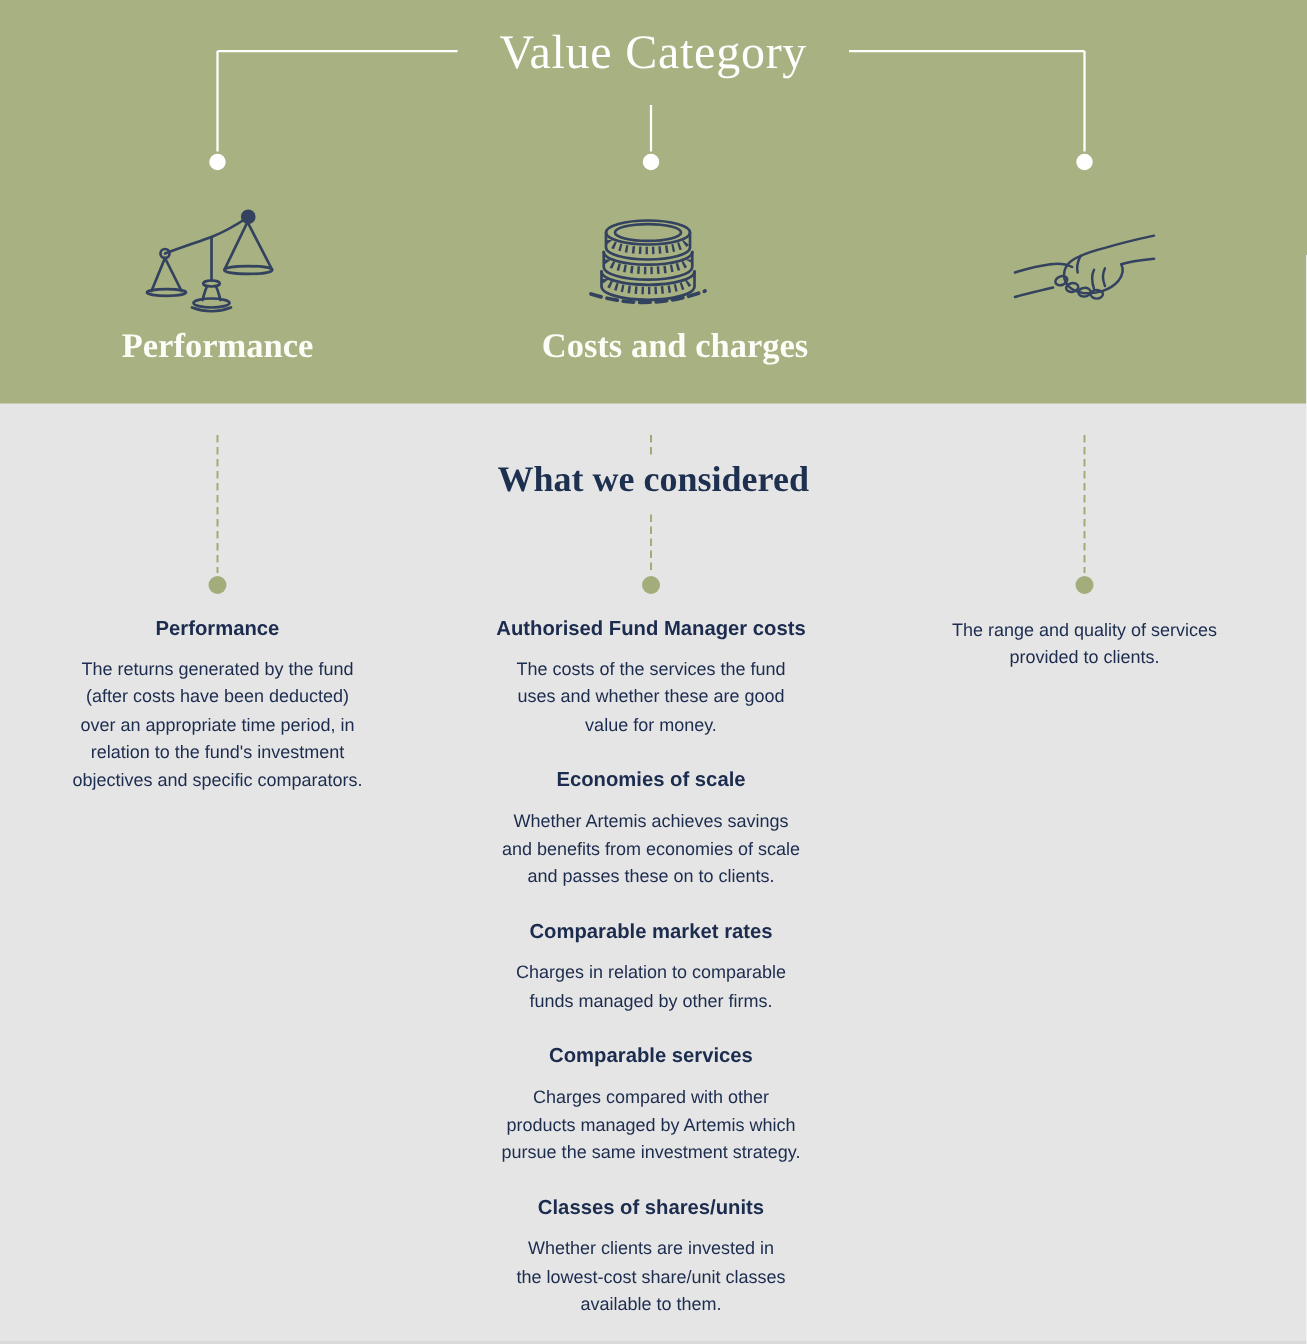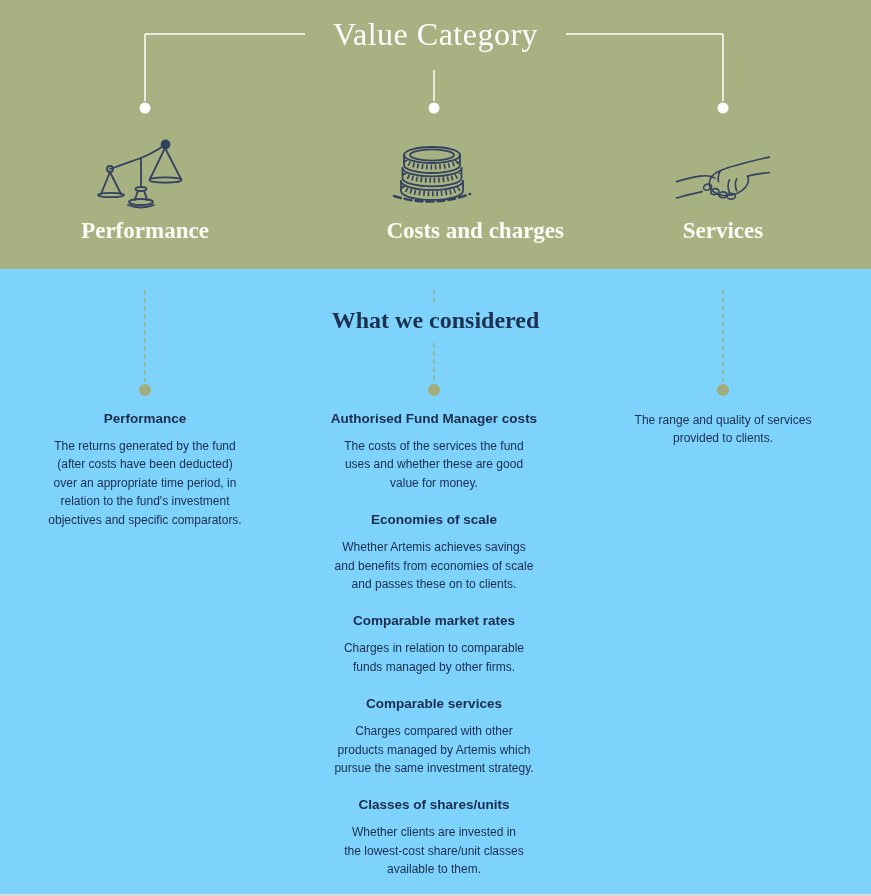--- a/index.html
+++ b/index.html
@@ -1,19 +1,19 @@
 <!DOCTYPE html>
 <html><head>
 <meta charset="utf-8">
 <style>
   html,body{margin:0;padding:0;background:#ffffff;}
   .page{
     position:relative;
     width:871px;height:896px;
-    background:#7dd3fc;
+    background:#e5e5e5;
     font-family:"Liberation Sans",sans-serif;
     overflow:hidden;
     box-sizing:border-box;
     border-bottom:2px solid #d9d9d9;
   }
   
   .green-header{
     position:absolute;top:0;left:0;width:871px;height:269px;
     background:#a8b181;
   }
@@ -34,21 +34,21 @@
   .header-icon.icon-2{left:673px;top:138px;}
   .header-col-label{
     position:absolute;top:218px;width:250px;
     text-align:center;
     font-family:"Liberation Serif",serif;
     font-weight:700;
     font-size:23px;
     color:#fdfdf8;
   }
   .label-0{left:20px;}
-  .label-1{left:314px;text-align:right;}
+  .label-1{left:325px;}
   .label-2{left:598px;}
   
   .considered{
     position:absolute;top:269px;left:0;width:871px;height:627px;
   }
   .dashed-svg{position:absolute;top:0;left:0;}
   .considered-title{
     position:absolute;top:38px;left:0;width:871px;
     text-align:center;
     font-family:"Liberation Serif",serif;
@@ -151,21 +151,20 @@
           <ellipse cx="38" cy="50" rx="4.5" ry="3.2" transform="rotate(-20 38 50)"></ellipse>
           <ellipse cx="46" cy="55" rx="4.5" ry="3.2" transform="rotate(-12 46 55)"></ellipse>
           <ellipse cx="55" cy="58.5" rx="4.5" ry="3.2" transform="rotate(-5 55 58.5)"></ellipse>
           <ellipse cx="64" cy="60" rx="4.5" ry="3.2"></ellipse>
         </g>
       </svg>
     </div>
 
     <div class="header-col-label label-0">Performance</div>
     <div class="header-col-label label-1">Costs and charges</div>
-    <div class="header-col-label label-2">Services</div>
   </header>
 
   <section class="considered">
 
     <svg class="dashed-svg" width="871" height="627" viewBox="0 0 871 627">
       <g stroke="#9fab74" stroke-width="1.3" stroke-dasharray="5 3" fill="none">
         <line x1="145" y1="21" x2="145" y2="113"></line>
         <line x1="434" y1="21" x2="434" y2="37"></line>
         <line x1="434" y1="74" x2="434" y2="113"></line>
         <line x1="723" y1="21" x2="723" y2="113"></line>

